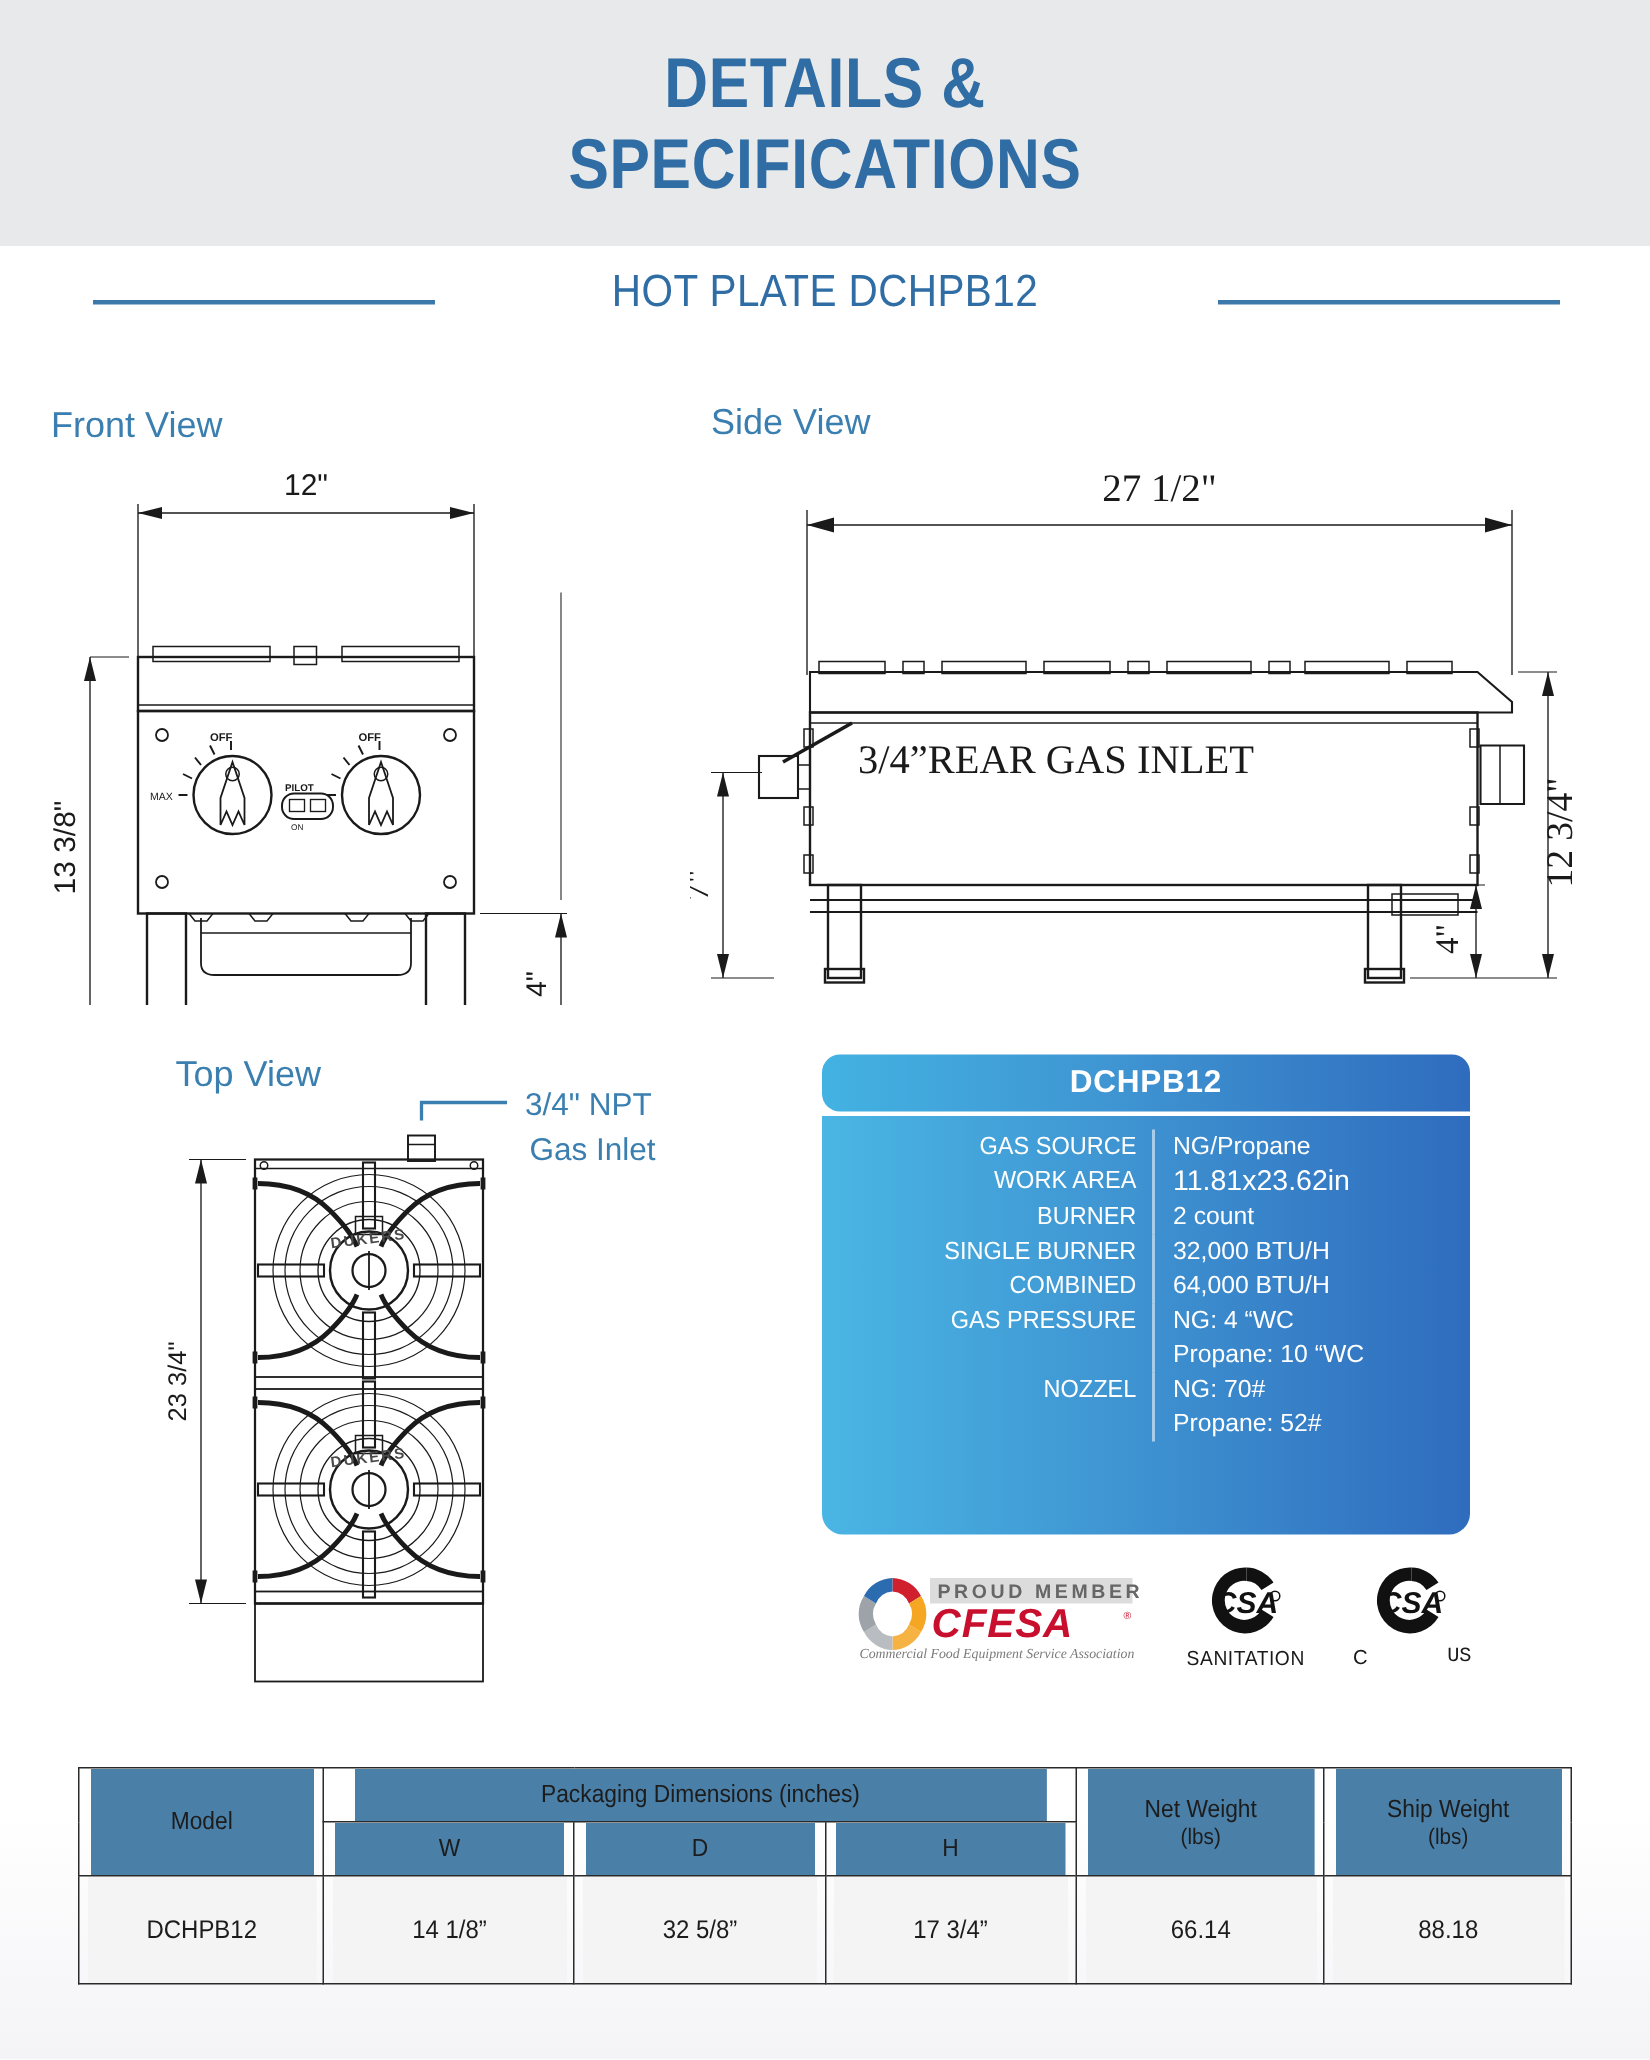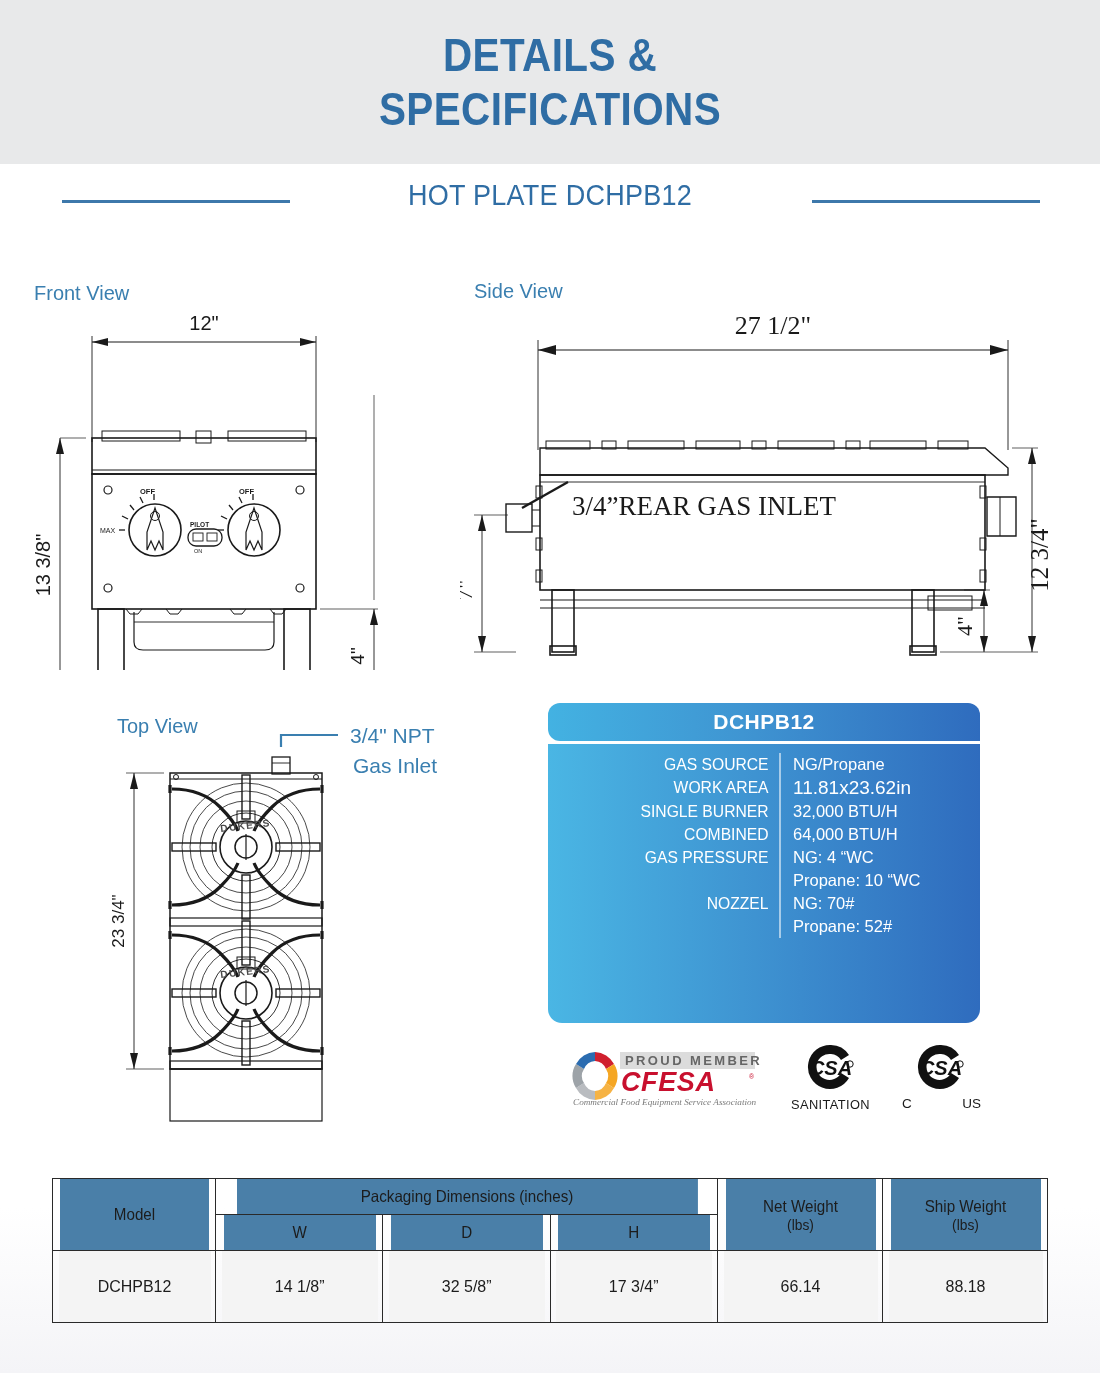--- a/index.html
+++ b/index.html
@@ -50,22 +50,21 @@
   .rule {
     position: absolute; top: 22px; height: 3px; background: #3d78ab;
   }
   .rule-left  { left: 62px;  width: 228px; }
   .rule-right { left: 812px; width: 228px; }
 
   
   .view-label {
     position: absolute;
     color: #3a7fb0;
-    font-size: 20px;
-    margin-top: 12px;
+    font-size: 24px;
   }
   #lbl-front { left: 34px;  top: 270px; }
   #lbl-side  { left: 474px; top: 268px; }
   #lbl-top   { left: 117px; top: 703px; text-align: center; }
 
   
   .dwg { position: absolute; }
   #dwg-front { left: 30px;  top: 300px; }
   #dwg-side  { left: 460px; top: 300px; }
   #dwg-top   { left: 100px; top: 725px; }
@@ -85,21 +84,21 @@
     text-align: center; line-height: 38px;
     letter-spacing: 0.5px;
   }
   .spec-body {
     position: relative; margin-top: 3px;
     width: 432px; height: 279px;
     background: linear-gradient(to right, #4ab6e4 0%, #3f95d2 45%, #2f6cbe 100%);
     border-radius: 0 0 14px 14px;
   }
   .spec-rows {
-    position: absolute; left: 0; top: 9px; width: 432px; margin-left: 11px;
+    position: absolute; left: 0; top: 9px; width: 432px;
   }
   .spec-row { display: flex; align-items: flex-start; }
   .spec-key {
     width: 220px; text-align: right; padding-right: 11px;
     color: #ffffff; font-size: 16.5px; line-height: 23px;
     white-space: nowrap; transform-origin: right center;
   }
   .spec-val {
     flex: 1; padding-left: 12px;
     color: #ffffff; font-size: 16.5px; line-height: 23px;
@@ -116,21 +115,21 @@
   }
   .cfesa { position: absolute; left: 5px; top: 4px; }
   .csa-sanitation { position: absolute; left: 218px; top: 0px; text-align: center; width: 105px; }
   .csa-cus        { position: absolute; left: 328px; top: 0px; text-align: center; width: 105px; }
   .csa-cap {
     font-size: 13.5px; color: #1a1a1a; letter-spacing: .4px;
     margin-top: 1px; transform: scaleX(.95);
   }
   .csa-cus-cap { font-size: 13.5px; color: #1a1a1a; position: relative; height: 16px; }
   .csa-cus-cap .c  { position: absolute; left: 14px; top: 0; }
-  .csa-cus-cap .us { position: absolute; right: 12px; top: 0; }
+  .csa-cus-cap .us { position: absolute; right: 12px; top: 0; font-family: Liberation Mono, monospace; }
 
   
   .pack-table {
     position: absolute; left: 52px; top: 1178px;
     width: 996px;
     border-collapse: collapse;
     table-layout: fixed;
   }
   .pack-table th, .pack-table td {
     border: 1px solid #2a2a2a;
@@ -424,20 +423,24 @@
     <div class="spec-head">DCHPB12</div>
     <div class="spec-body">
       <div class="spec-rows" id="spec-rows">
           <div class="spec-row">
             <div class="spec-key" style="transform: scaleX(0.95);">GAS SOURCE</div>
             <div class="spec-val"><span>NG/Propane</span></div>
           </div>
           <div class="spec-row">
             <div class="spec-key" style="transform: scaleX(0.95);">WORK AREA</div>
             <div class="spec-val big"><span>11.81x23.62in</span></div>
+          </div>
+          <div class="spec-row">
+            <div class="spec-key" style="transform: scaleX(0.95);">BURNER</div>
+            <div class="spec-val"><span>2 count</span></div>
           </div>
           <div class="spec-row">
             <div class="spec-key" style="transform: scaleX(0.95);">SINGLE BURNER</div>
             <div class="spec-val"><span>32,000 BTU/H</span></div>
           </div>
           <div class="spec-row">
             <div class="spec-key" style="transform: scaleX(0.95);">COMBINED</div>
             <div class="spec-val"><span>64,000 BTU/H</span></div>
           </div>
           <div class="spec-row">

